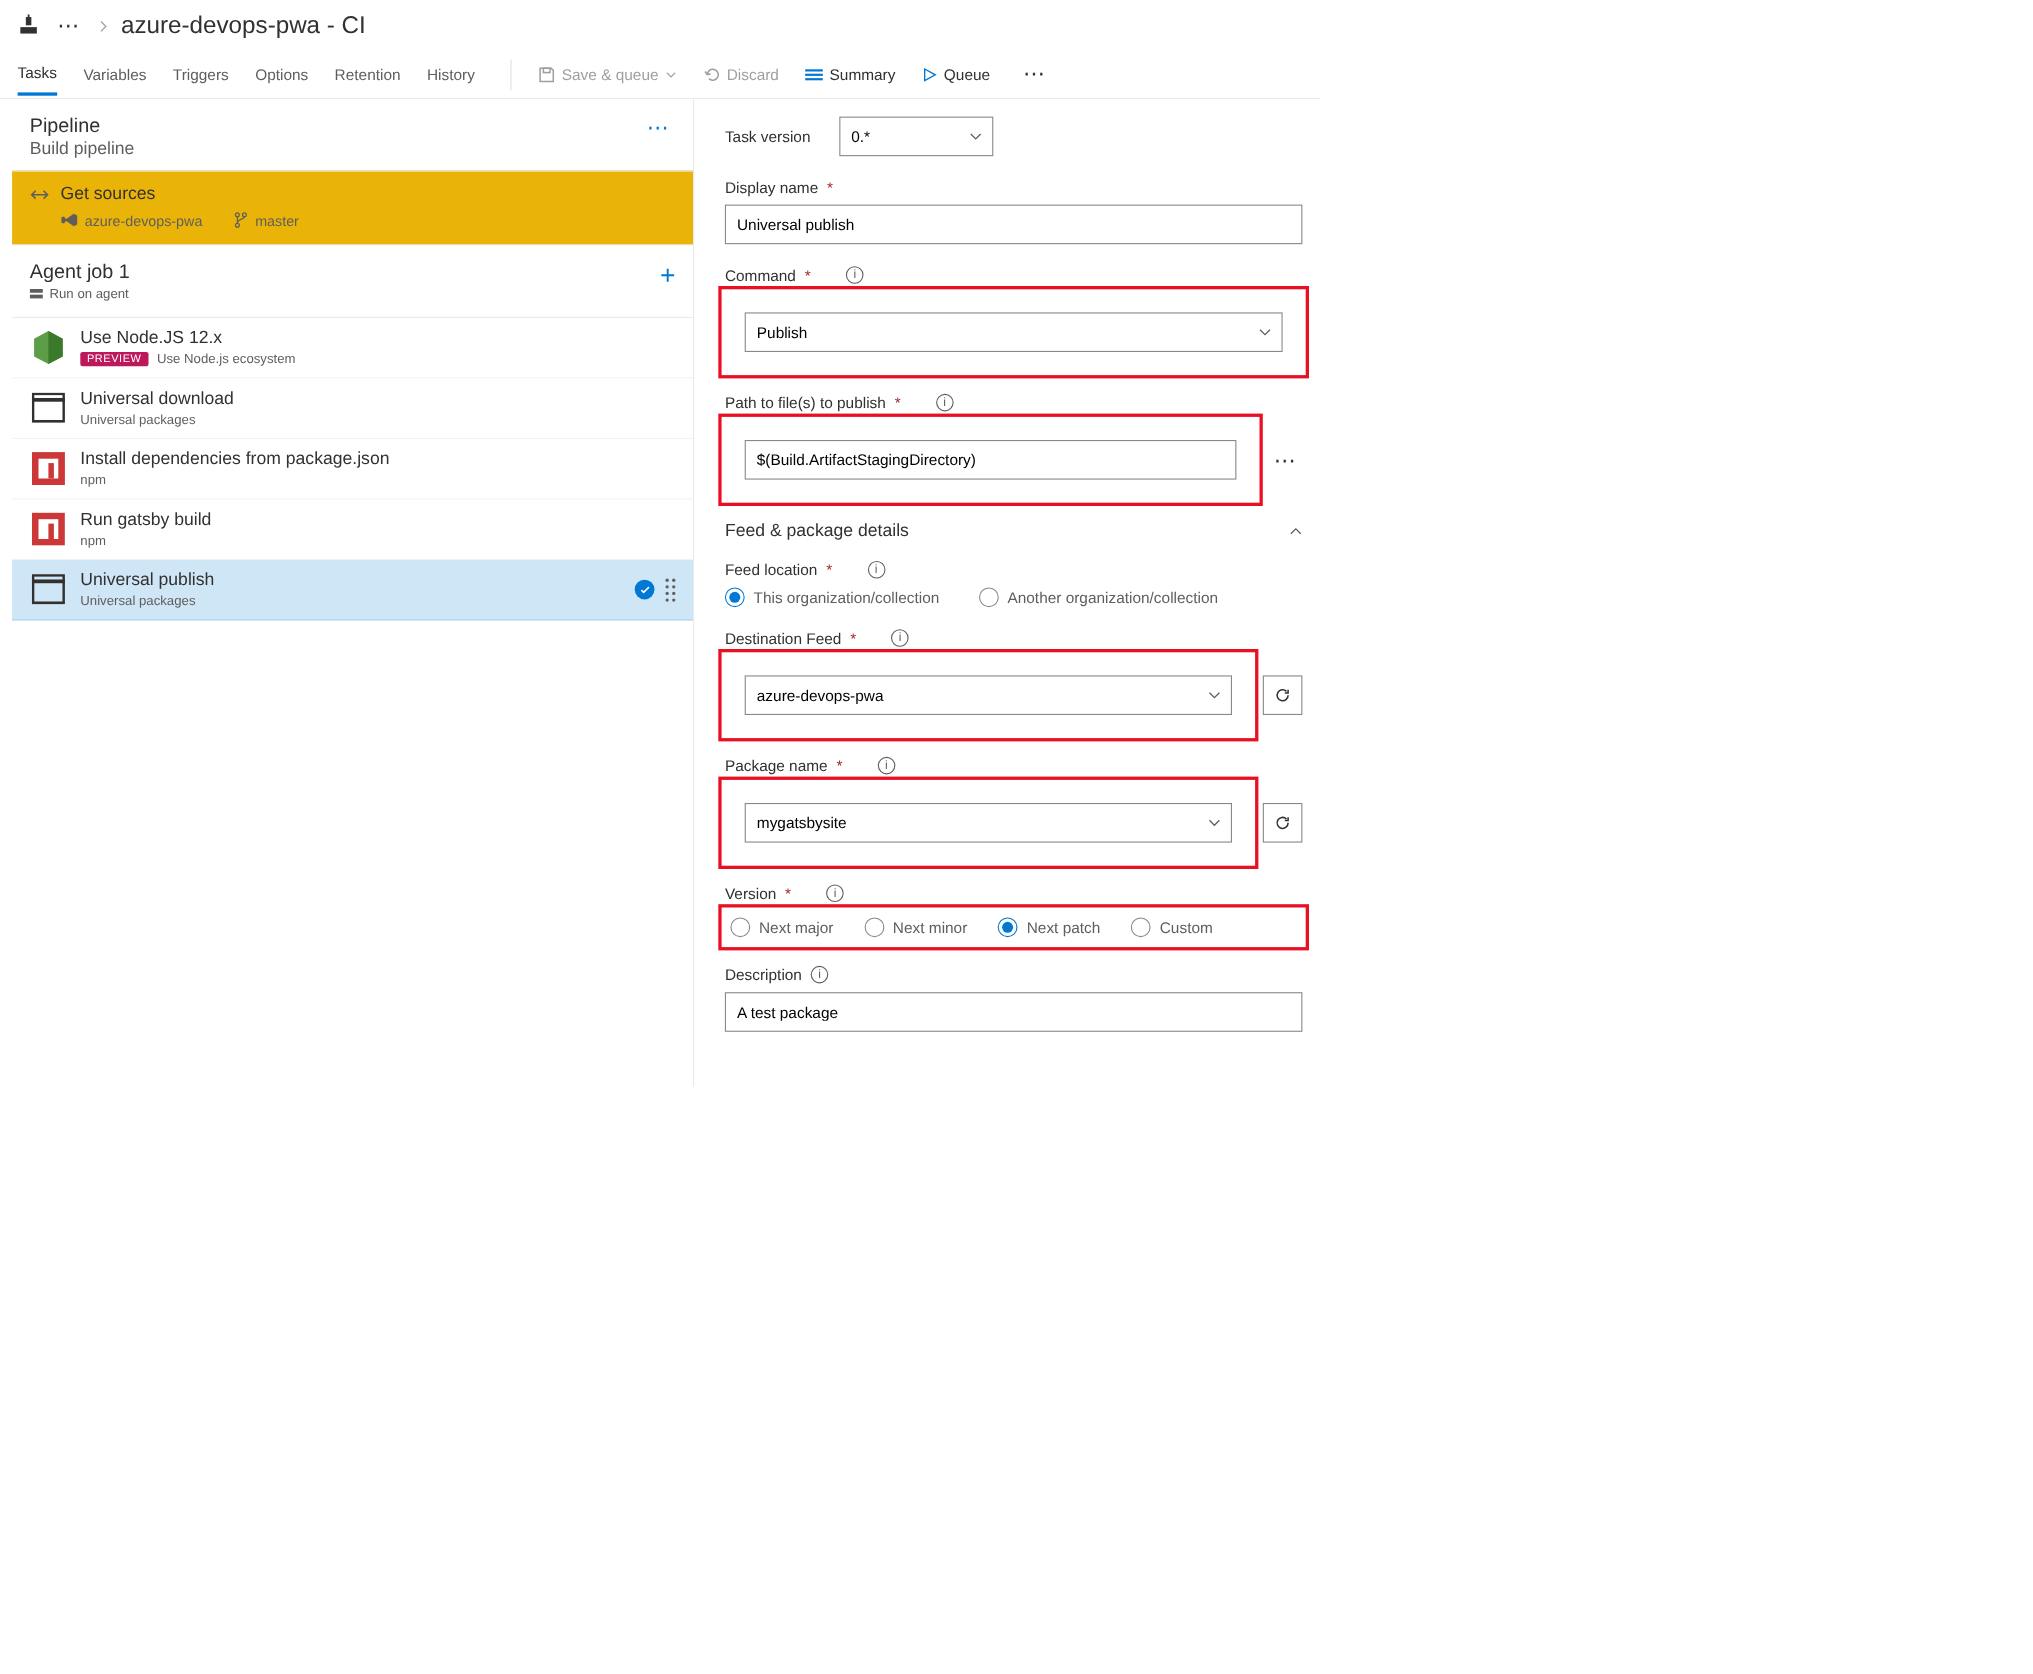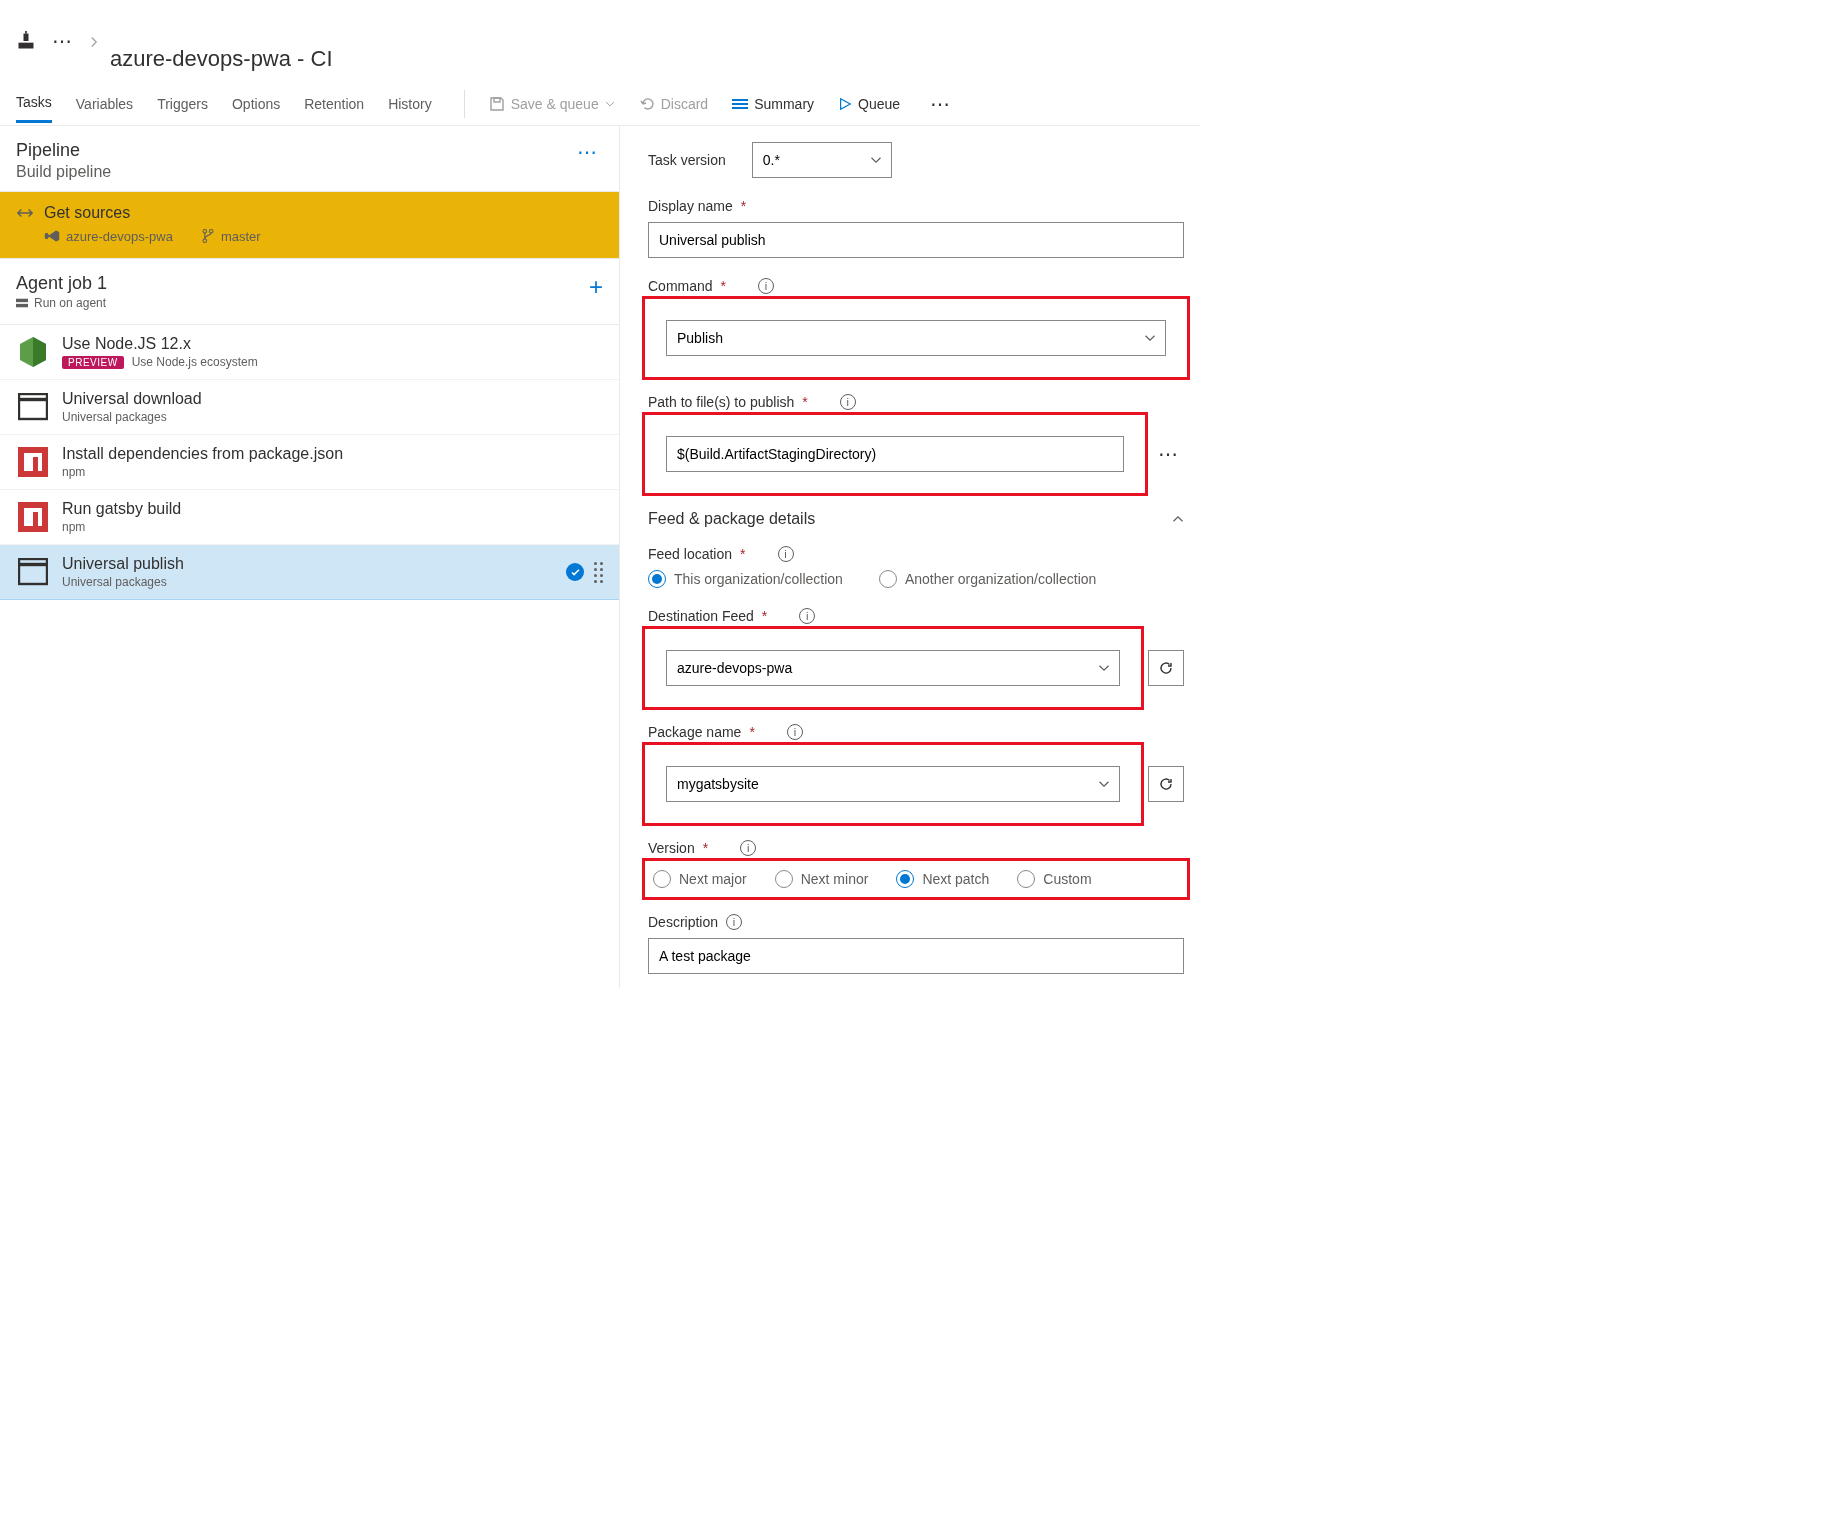--- a/index.html
+++ b/index.html
@@ -3,35 +3,35 @@
   <meta charset="utf-8">
   <style>
     * { box-sizing: border-box; margin: 0; padding: 0; font-family: "Segoe UI", -apple-system, sans-serif; }
     body { background: #fff; color: #323130; font-size: 14px; }
     .root { width: 1200px; height: 988px; display: flex; flex-direction: column; }
 
     
     .breadcrumb { display: flex; align-items: center; gap: 10px; padding: 10px 16px 10px 16px; font-size: 22px; }
     .breadcrumb .crumb-icon { width: 20px; height: 20px; fill: #323130; }
     .breadcrumb .sep { color: #a19f9d; }
-    .breadcrumb-title { font-weight: 400; margin-top: 36px; }
+    .breadcrumb-title { font-weight: 400; }
 
     
     .tabrow { display: flex; align-items: center; gap: 24px; padding: 0 16px; height: 44px; border-bottom: 1px solid #edebe9; }
     .tab { padding: 10px 0; cursor: pointer; color: #605e5c; }
     .tab.active { color: #323130; border-bottom: 3px solid #0078d4; font-weight: 400; }
     .tabrow .spacer-vert { width: 1px; height: 28px; background: #e1dfdd; margin-left: 8px; }
     .cmd { display: flex; align-items: center; gap: 6px; color: #a19f9d; cursor: pointer; }
     .cmd.enabled { color: #323130; }
     .cmd .lines { display: inline-flex; flex-direction: column; gap: 2px; }
     .cmd .lines span { display:block; width: 16px; height: 2px; background: #0078d4; }
     .ellipsis { font-size: 20px; padding: 0 6px; cursor: pointer; }
 
     
-    .main { flex: 1; display: flex; min-height: 0; }
+    .main { flex: 1; display: flex; min-height: 0; margin-left: 11px; }
     .left { width: 620px; border-right: 1px solid #eaeaea; display: flex; flex-direction: column; }
     .right { flex: 1; padding: 16px 16px 16px 28px; overflow: auto; }
 
     .pipeline-header { padding: 14px 16px 10px; display:flex; justify-content:space-between; align-items:flex-start; }
     .pipeline-header .title { font-size: 18px; }
     .pipeline-header .sub { font-size: 16px; color: #605e5c; margin-top: 2px; }
 
     .sources-block { background: #eab308; border-top: 1px solid #eaeaea; border-bottom: 1px solid #eaeaea; padding: 12px 16px 14px 16px; }
     .sources-title { display:flex; align-items:center; gap: 10px; font-size: 16px; color:#323130; }
     .sources-meta { margin-left: 28px; margin-top: 6px; display:flex; align-items:center; gap: 28px; color:#605e5c; font-size: 13px; }

